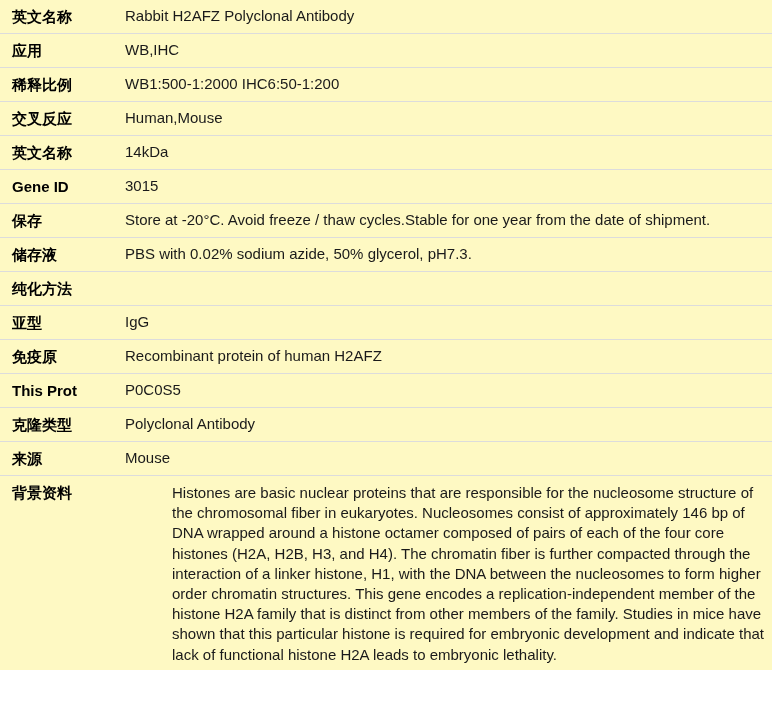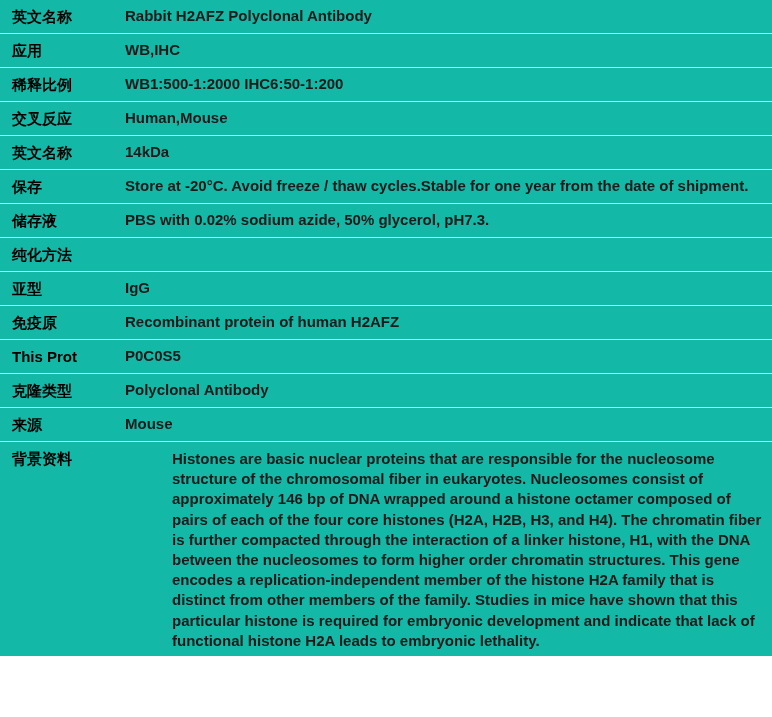--- a/index.html
+++ b/index.html
@@ -9,21 +9,21 @@
   }
   body {
     width: 772px;
     font-family: "Liberation Sans", "DejaVu Sans", sans-serif;
     font-size: 15px;
     color: #1a1a1a;
     -webkit-font-smoothing: antialiased;
   }
   .spec-table {
     width: 772px;
-    background: #14b8a6;
+    background: #fef9c3;
   }
   .row {
     display: grid;
     grid-template-columns: 113px 1fr;
     padding: 0 6px 0 12px;
     box-sizing: border-box;
     border-bottom: 1px solid #dcdcdc;
     min-height: 34px;
     align-items: center;
   }
@@ -37,21 +37,20 @@
   .label {
     font-weight: bold;
     color: #000000;
     line-height: 20px;
     padding-right: 8px;
   }
   .value {
     color: #1a1a1a;
     line-height: 20.2px;
     word-wrap: break-word;
-    font-weight: bold;
   }
 </style>
 </head>
 <body>
 
 <div class="spec-table" id="spec-table">
   <div class="row">
     <div class="label">英文名称</div>
     <div class="value">Rabbit H2AFZ Polyclonal Antibody</div>
   </div>
@@ -69,20 +68,24 @@
   <div class="row">
     <div class="label">交叉反应</div>
     <div class="value">Human,Mouse</div>
   </div>
 
   <div class="row">
     <div class="label">英文名称</div>
     <div class="value">14kDa</div>
   </div>
 
+  <div class="row">
+    <div class="label">Gene ID</div>
+    <div class="value">3015</div>
+  </div>
 
   <div class="row">
     <div class="label">保存</div>
     <div class="value">Store at -20°C. Avoid freeze / thaw cycles.Stable for one year from the date of shipment.</div>
   </div>
 
   <div class="row">
     <div class="label">储存液</div>
     <div class="value">PBS with 0.02% sodium azide, 50% glycerol, pH7.3.</div>
   </div>

